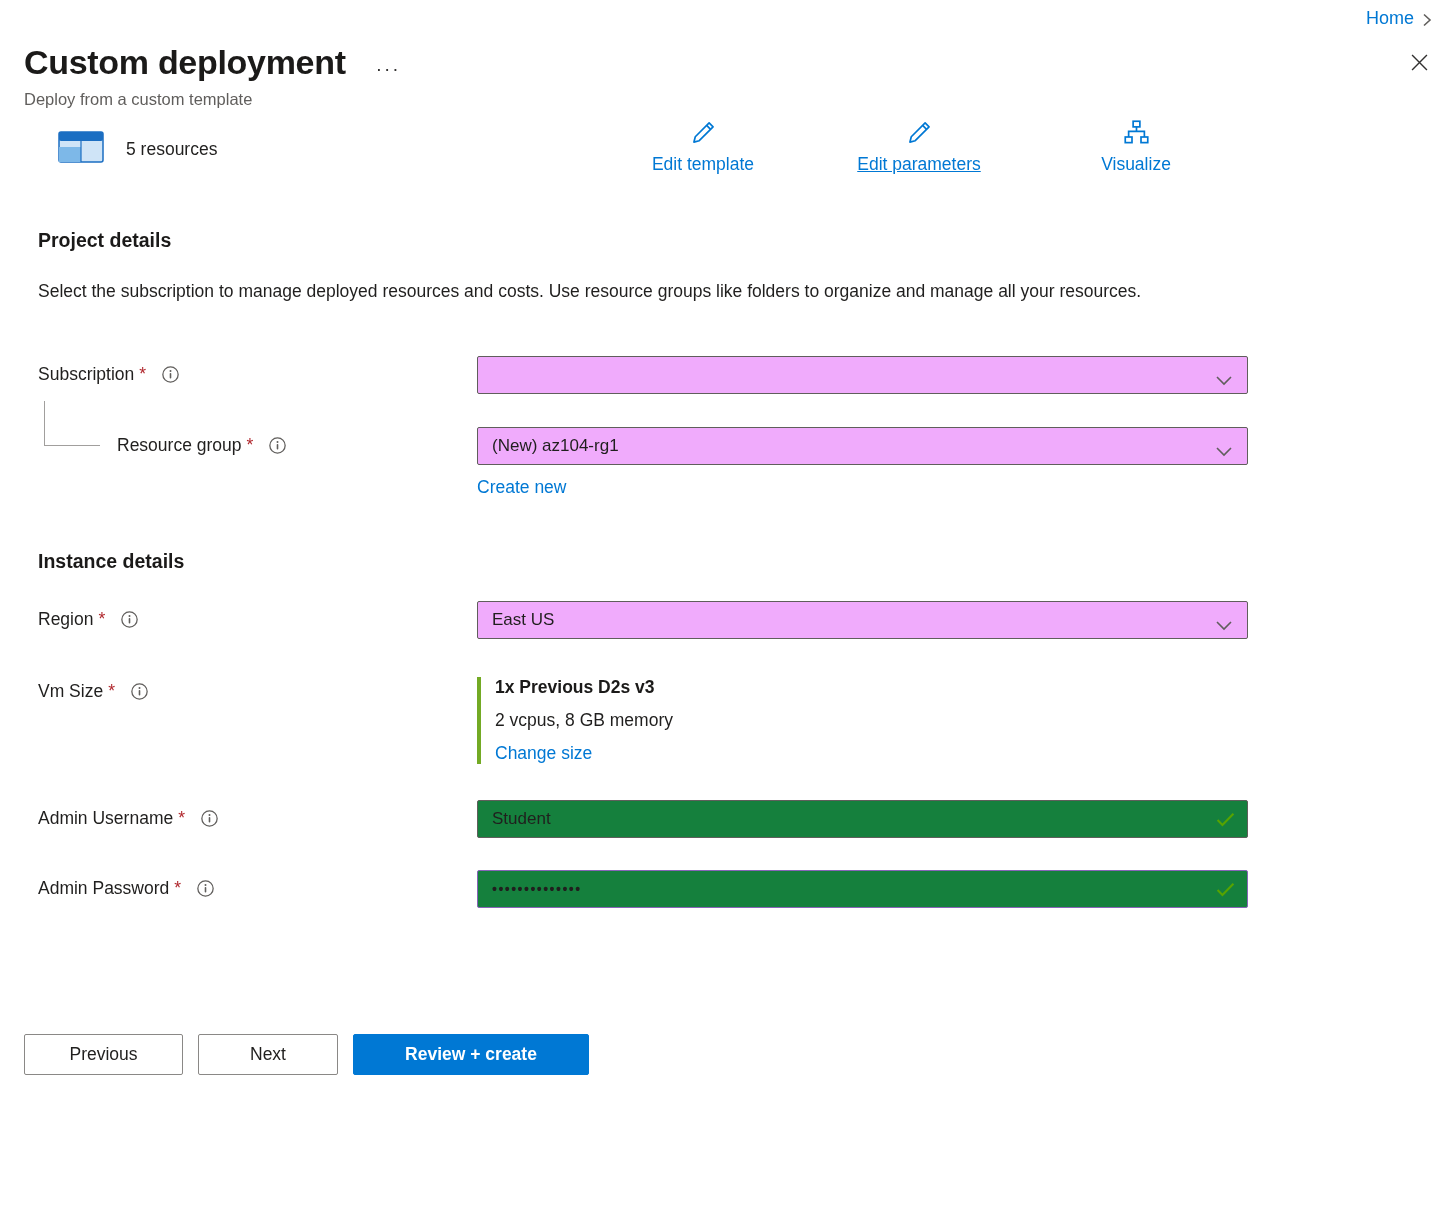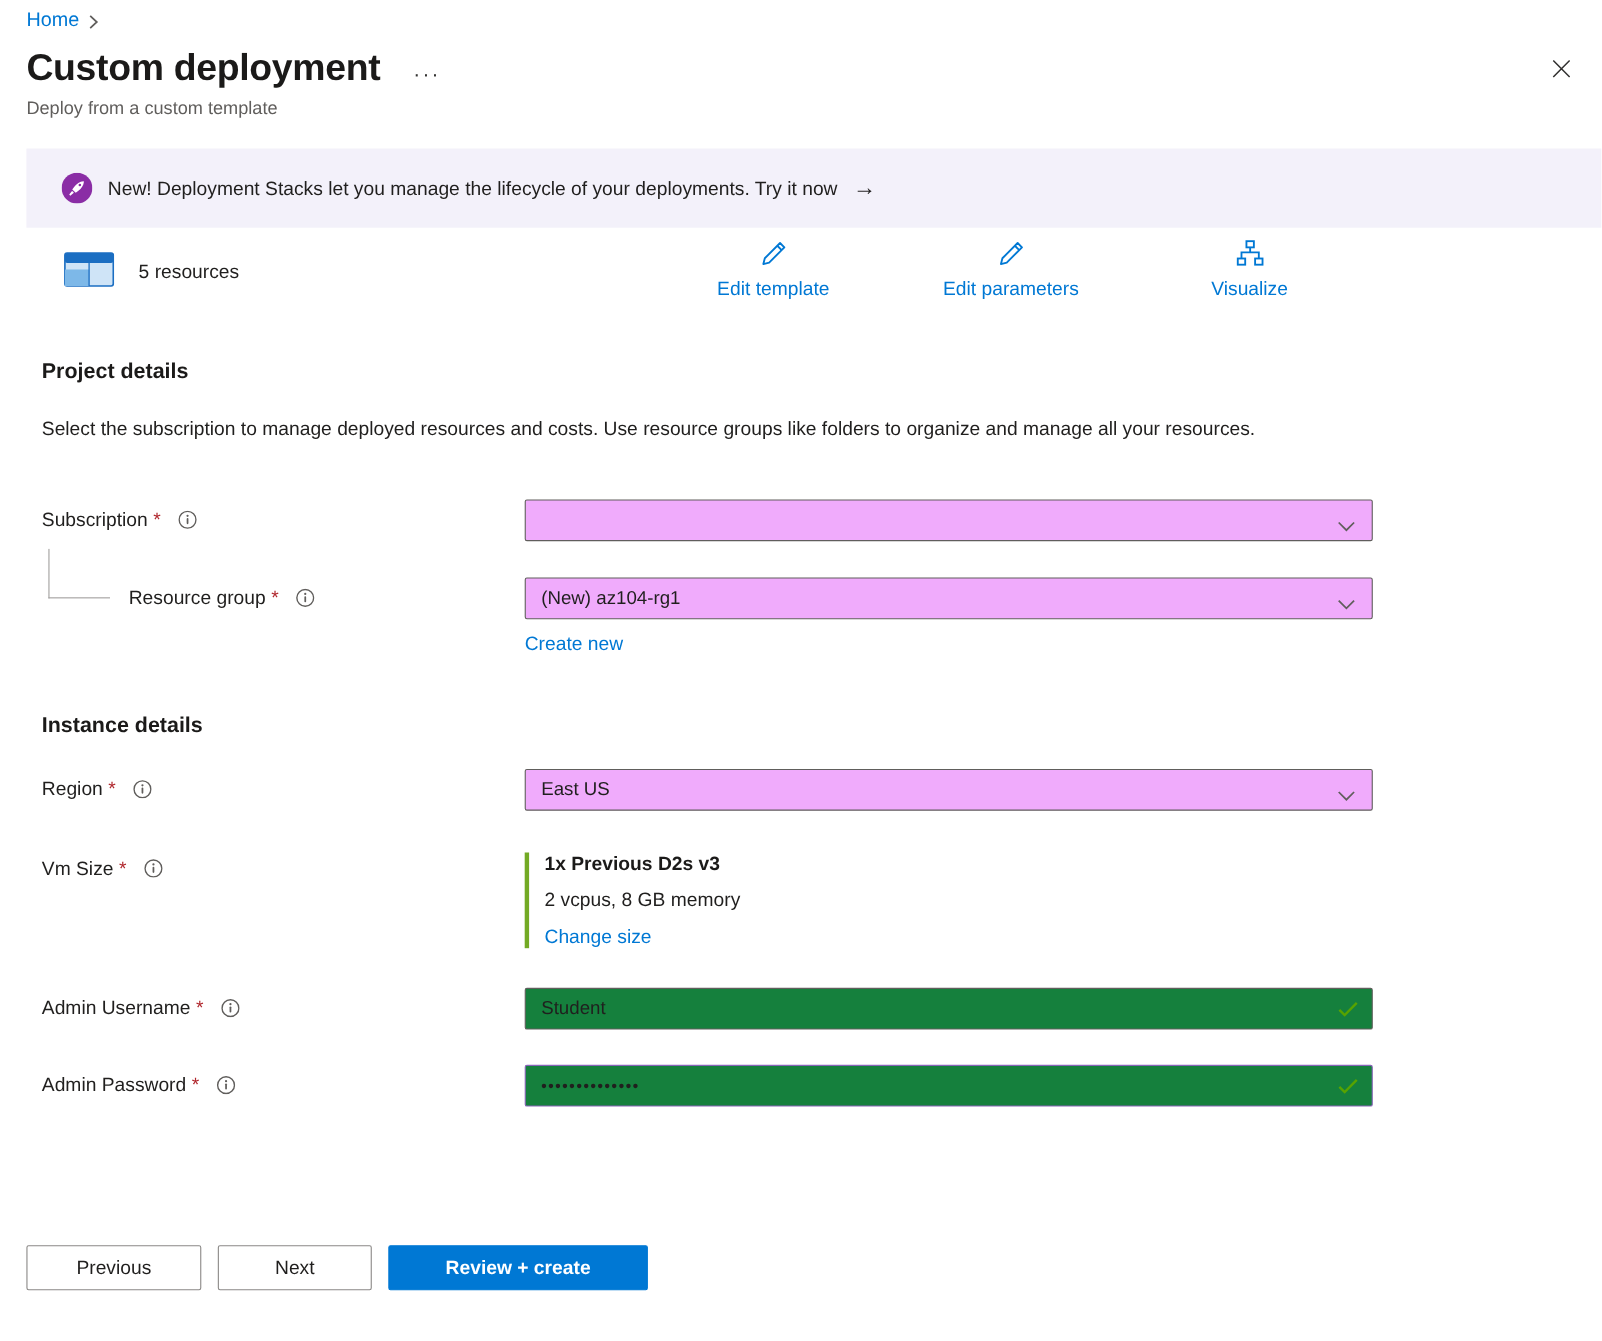--- a/index.html
+++ b/index.html
@@ -1,20 +1,20 @@
 <!DOCTYPE html>
 <html><head>
 <meta charset="utf-8">
 <style>
   * { box-sizing: border-box; margin: 0; padding: 0; }
   html, body { width: 1456px; height: 1219px; overflow: hidden; background: #ffffff;
     font-family: "Liberation Sans", sans-serif; color: #201f1e; }
 
   
-  .breadcrumb { padding: 8px 24px 0; display: flex; align-items: center; gap: 8px; font-size: 18px; }
+  .breadcrumb { padding: 8px 24px 0; display: flex; align-items: center; gap: 8px; font-size: 18px; justify-content: flex-end; }
   .breadcrumb a { color: #0078d4; text-decoration: none; cursor: pointer; }
   .crumb-sep { color: #605e5c; display: inline-flex; margin-top: 2px; }
   .header-row { padding: 14px 24px 0; display: flex; align-items: center; }
   h1.page-title { font-size: 34px; font-weight: 600; color: #1b1a19; letter-spacing: -0.3px; }
   .more-dots { margin-left: 30px; margin-top: 12px; color: #323130; font-size: 19px; letter-spacing: 2px; cursor: pointer; }
   .close-btn { margin-left: auto; cursor: pointer; display: inline-flex; padding: 4px; }
   .subtitle { padding: 8px 24px 0; color: #605e5c; font-size: 16.5px; }
 
   
   .banner { margin: 26px 0 0 24px; height: 72px; background: #f3f1fa; display: flex; align-items: center;
@@ -23,21 +23,21 @@
   .banner-text { margin-left: 14px; font-size: 17.5px; color: #201f1e; }
   .banner-arrow { margin-left: 14px; font-size: 21px; color: #201f1e; }
 
   
   .template-bar { position: relative; height: 66px; margin-top: 8px; }
   .tb-resources { position: absolute; left: 58px; top: 12px; display: flex; align-items: center; gap: 22px; }
   .tb-resources-label { font-size: 17.5px; color: #201f1e; }
   .tb-action { position: absolute; top: 2px; display: flex; flex-direction: column; align-items: center; gap: 3px;
     color: #0078d4; font-size: 17.5px; cursor: pointer; }
   .tb-action.a1 { left: 633px; width: 140px; }
-  .tb-action.a2 { left: 838px; width: 162px; }
+  .tb-action.a2 { left: 838px; width: 162px; text-decoration: underline; }
   .tb-action.a3 { left: 1090px; width: 92px; }
 
   
   .section-heading { margin: 46px 0 0 38px; font-size: 19.5px; font-weight: 700; color: #1b1a19; }
   .section-desc { margin: 24px 0 0 38px; width: 1150px; font-size: 17.5px; line-height: 1.82; color: #201f1e; }
 
   
   .form-row { display: flex; align-items: center; padding-left: 38px; position: relative; }
   .form-row.top-align { align-items: flex-start; }
   .label-col { width: 439px; flex: 0 0 439px; display: flex; align-items: center; text-align: center; }
@@ -106,32 +106,20 @@
     <span class="more-dots">···</span>
     <span class="close-btn">
       <svg width="17" height="17" viewBox="0 0 16 16">
           <path d="M1 1l14 14M15 1L1 15" stroke="#323130" stroke-width="1.3"></path>
         </svg>
     </span>
   </div>
   <div class="subtitle">Deploy from a custom template</div>
 
   
-  <div class="banner">
-    <span class="rocket-wrap">
-      <svg width="28" height="28" viewBox="0 0 24 24">
-        <circle cx="12" cy="12" r="12" fill="#8a2da5"></circle>
-        <path d="M17 6.6c-2.8.3-5.4 2-7.1 4.3l-1.6 2.1 2.7 2.7 2.1-1.6c2.3-1.7 4-4.3 4.3-7.1 0-.2-.2-.4-.4-.4z" fill="#ffffff"></path>
-        <path d="M8.6 14.6l-2.2 2.8 2.8-2.2" fill="none" stroke="#ffffff" stroke-width="1.2"></path>
-        <circle cx="14.2" cy="9.6" r="1" fill="#8a2da5"></circle>
-      </svg>
-    </span>
-    <span class="banner-text">New! Deployment Stacks let you manage the lifecycle of your deployments. Try it now</span>
-    <span class="banner-arrow">→</span>
-  </div>
 
   
   <div class="template-bar">
     <div class="tb-resources">
       <span>
         <svg width="46" height="36" viewBox="0 0 46 36">
           <rect x="1" y="3" width="44" height="30" rx="2" fill="#cfe4f7" stroke="#1b6ec2" stroke-width="1.5"></rect>
           <rect x="1" y="3" width="44" height="9" rx="2" fill="#1b6ec2"></rect>
           <rect x="1" y="18" width="22" height="15" fill="#7db8e8"></rect>
           <line x1="23" y1="12" x2="23" y2="33" stroke="#1b6ec2" stroke-width="1.2"></line>

